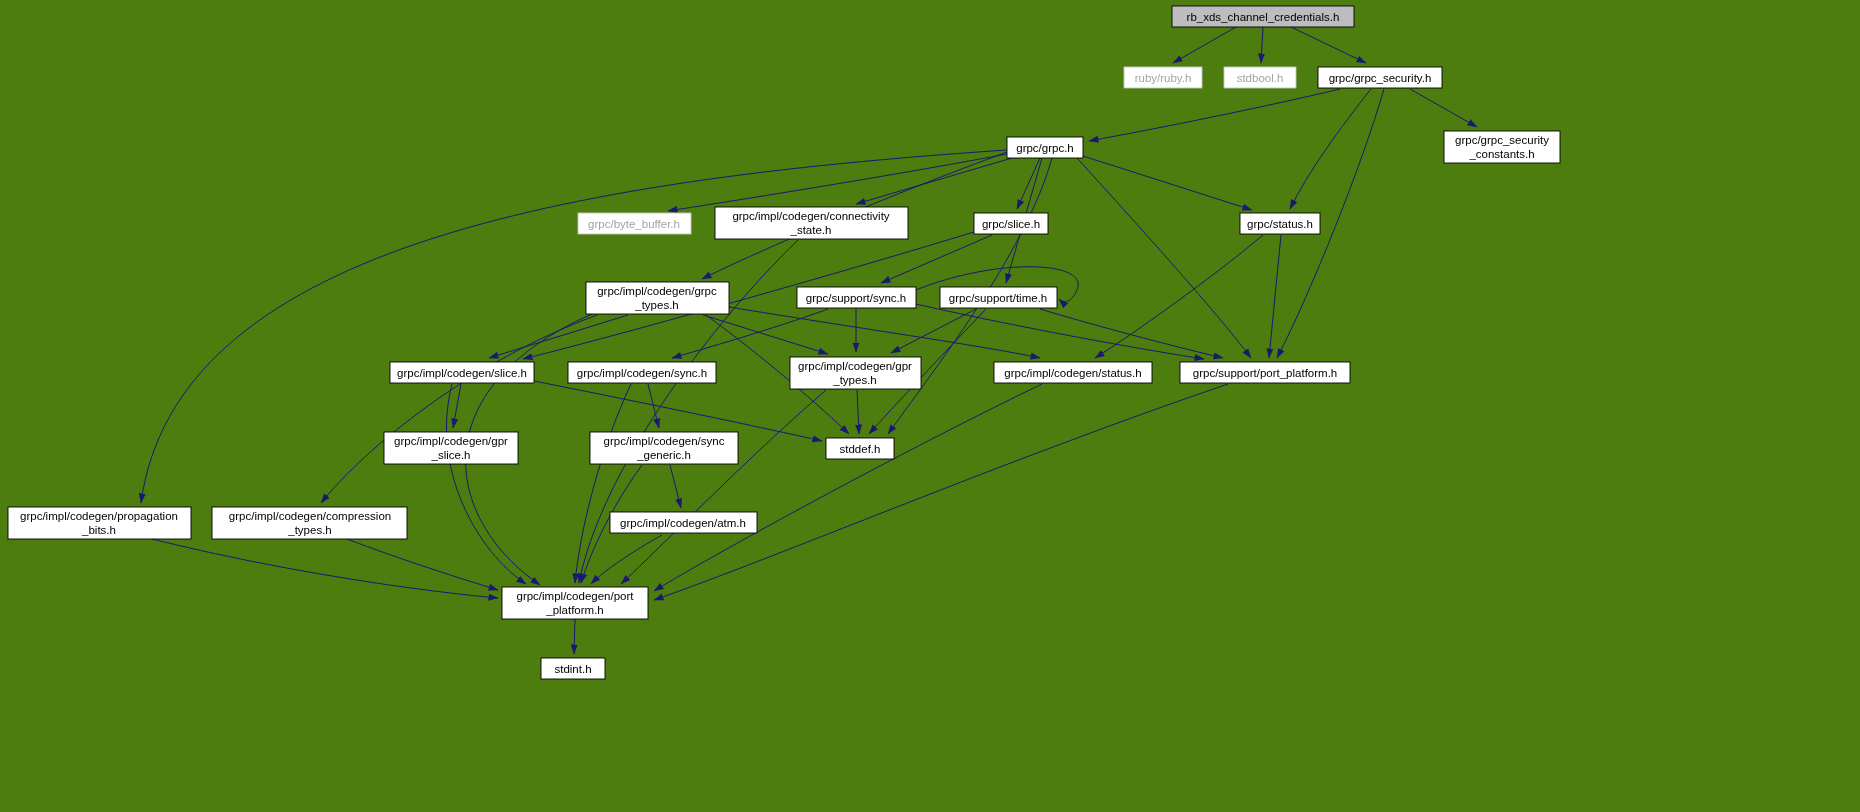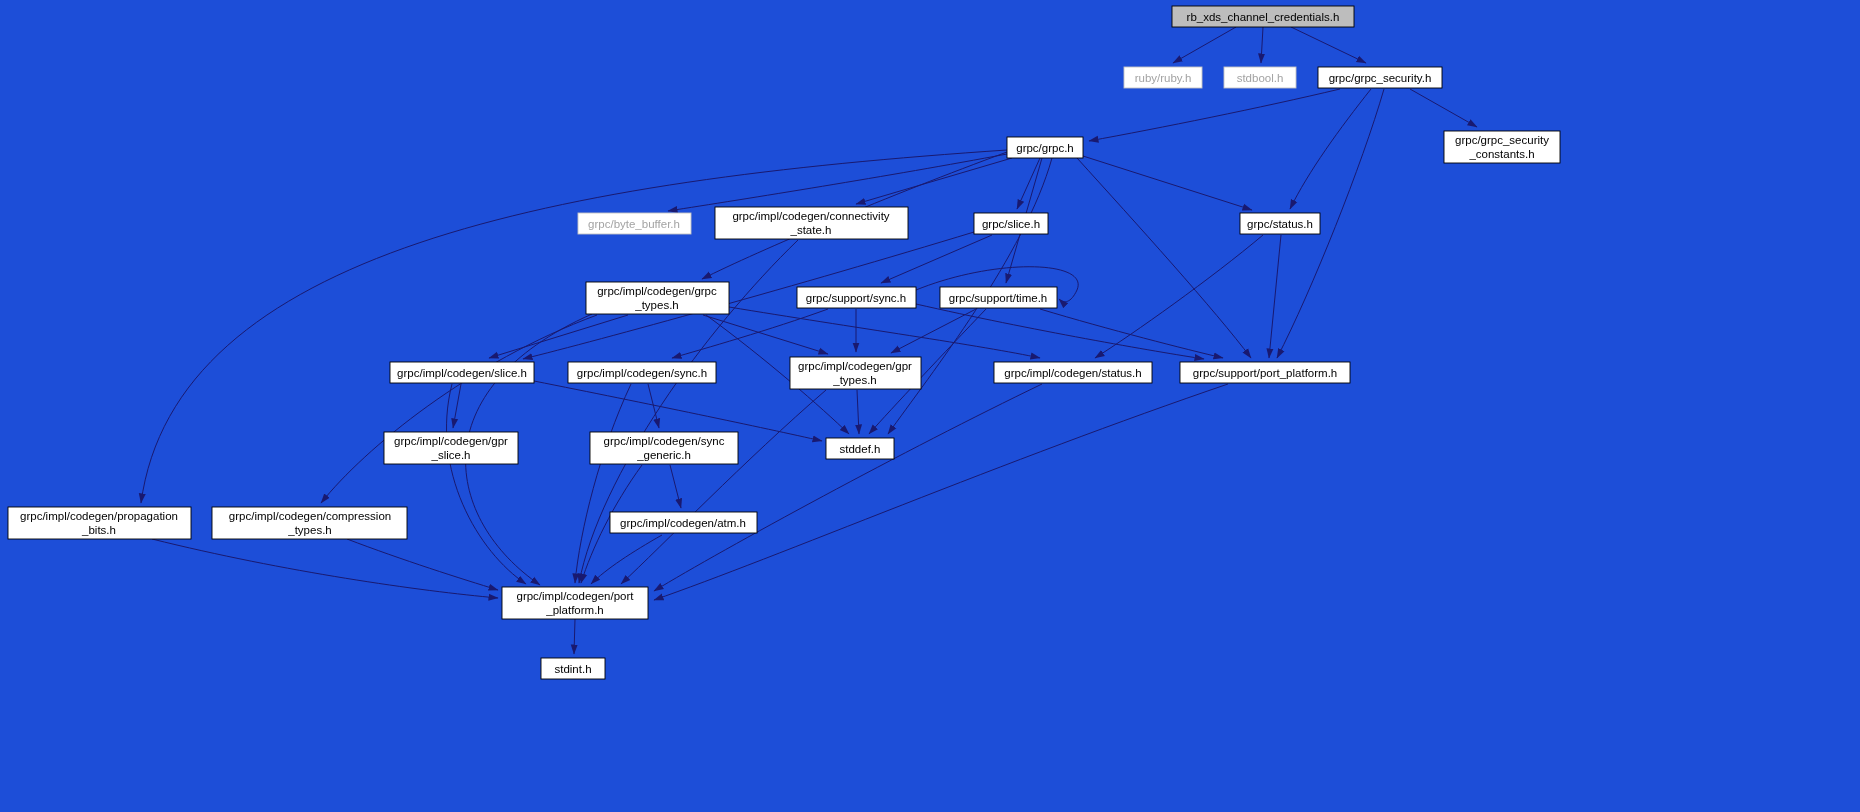--- a/index.html
+++ b/index.html
@@ -1,16 +1,16 @@
 <!DOCTYPE html>
 <html><head>
 <meta charset="utf-8">
 <style>
   html,body { margin:0; padding:0; background:#ffffff; }
-  #stage { position:relative; width:1860px; height:812px; background:#1d4ed8; overflow:hidden; }
+  #stage { position:relative; width:1860px; height:812px; background:#4d7c0f; overflow:hidden; }
   svg { font-family:"Liberation Sans", sans-serif; font-size:11.5px; display:block; }
   .edge { fill:none; stroke:#191970; stroke-width:1; }
   .node .box { fill:#ffffff; stroke:#000000; stroke-width:0.9; }
   .node text { fill:#000000; text-anchor:middle; }
   .node.root .box { fill:#bdbdbd; stroke:#000000; }
   .node.ext .box { stroke:#c3c3c3; }
   .node.ext text { fill:#a3a3a3; }
 </style>
 </head>
 <body>

